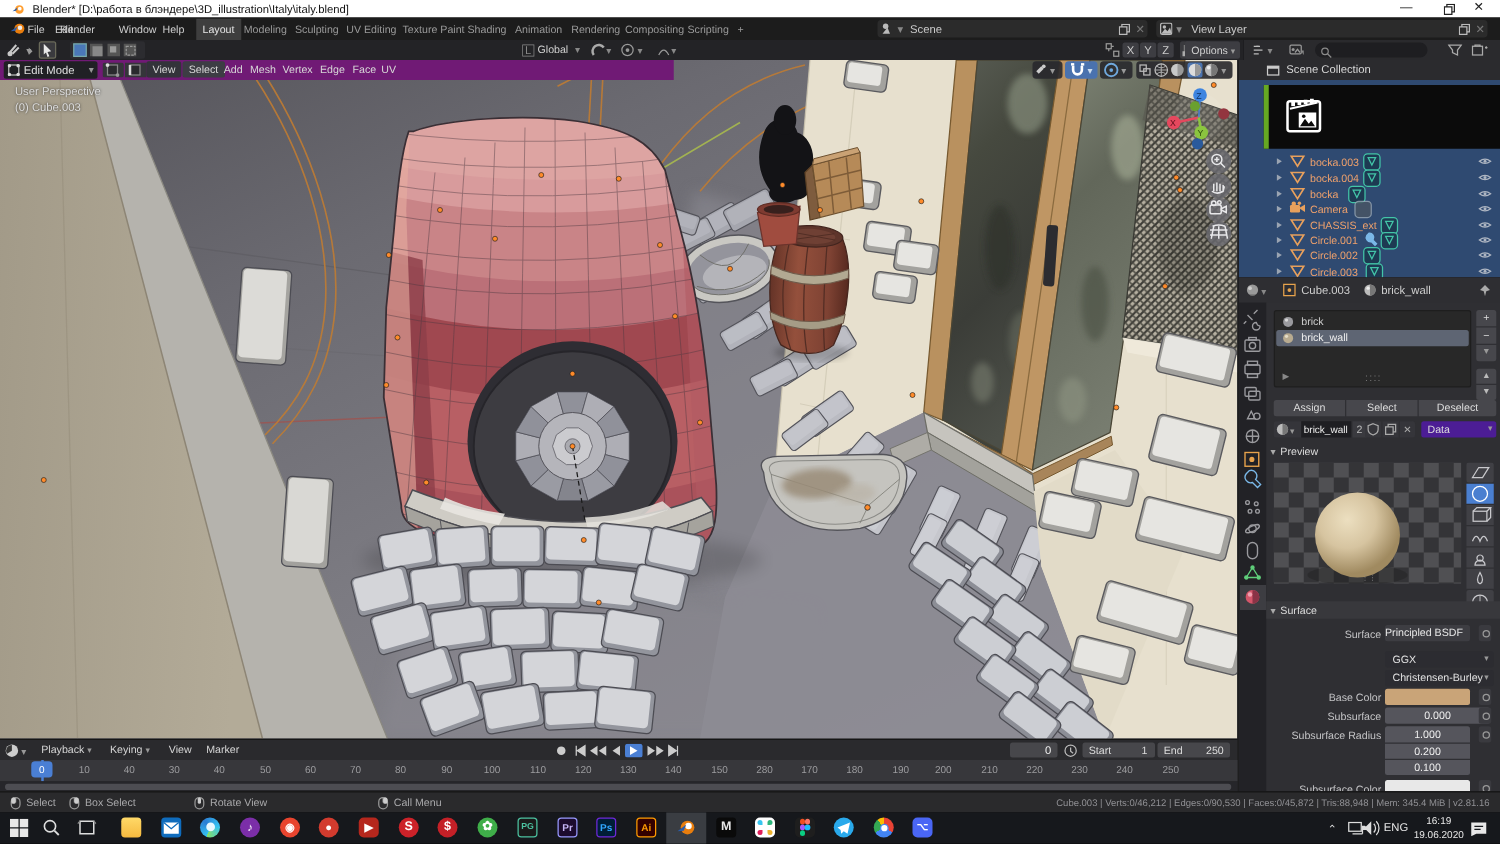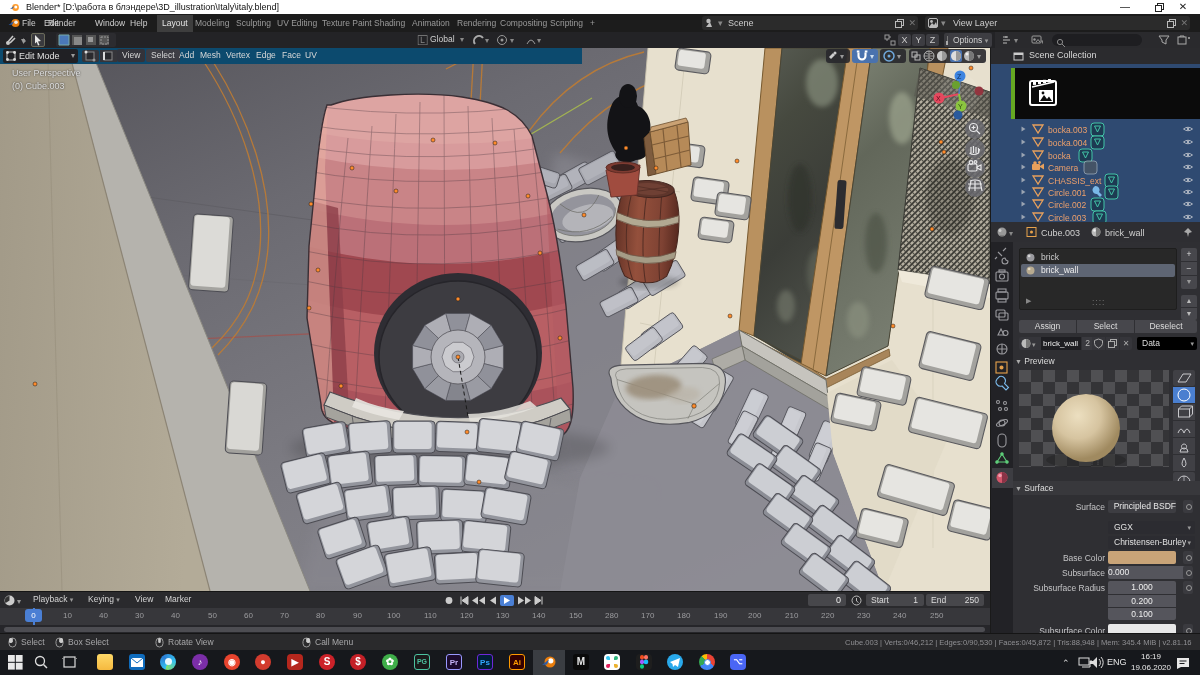--- a/index.html
+++ b/index.html
@@ -13,21 +13,21 @@
 .menu{position:absolute;top:0;line-height:18px}
 .tab{position:absolute;top:1px;height:17px;line-height:17px;color:#9a9a9a;font-size:8.5px;padding:0 5px}
 .tab.active{background:#3e3e3e;color:#e6e6e6}
 .selwidget{position:absolute;top:2px;height:14px;background:#2b2b2b;border-radius:3px;font-size:9px;line-height:14px;color:#ccc}
 
 #toolrow{left:0;top:32px;width:995px;height:16px;background:#232326;font-size:9px}
 #outlhead{left:995px;top:32px;width:205px;height:16px;background:#2a2a2d}
 .srch{position:absolute;left:57px;top:2px;width:90px;height:12px;background:#1e1e21;border-radius:6px}
 
 #viewport{left:0;top:48px;width:990px;height:543px;background:#76757c;overflow:hidden}
-#vheader{left:0;top:48px;width:582px;height:16px;background:#0c4a6e;font-size:8.5px}
+#vheader{left:0;top:48px;width:539px;height:16px;background:#701a75;font-size:8.5px}
 .vbtn{position:absolute;top:1px;height:13px;line-height:13px;color:#d8d8d8;padding:0 5px;border-radius:2px}
 #outliner{left:990px;top:48px;width:210px;height:174px;background:#2b2b2e;border-left:1px solid #1a1a1a;overflow:hidden}
 #props{left:990px;top:222px;width:210px;height:411px;background:#2f2f33;border-left:1px solid #1a1a1a;overflow:hidden}
 
 #timeline{left:0;top:591px;width:990px;height:42px;background:#2a2a2d;border-top:1px solid #151515;font-size:8.5px}
 #ruler{position:absolute;left:0;top:16px;width:990px;height:17px;background:#37373b;color:#9c9c9f;font-size:8px}
 
 #statusbar{left:0;top:633px;width:1200px;height:17px;background:#2a2a2c;font-size:8.5px;color:#a8a8aa;border-top:1px solid #151515}
 
 #taskbar{left:0;top:650px;width:1200px;height:25px;background:#16181c;color:#e8e8e8}
@@ -1085,21 +1085,21 @@
   <div class="abs" style="left:28px;top:95px;width:40px;height:13px;background:#1e1e22;line-height:13px;color:#eee;padding-left:2px;font-size:8px">brick_wall</div>
   <div class="abs" style="left:69px;top:95px;width:11px;height:13px;background:#3a3a3f;text-align:center;line-height:13px;color:#bbb">2</div>
   <div class="abs" style="left:79px;top:95px;width:13px;height:13px;background:#35353a"><svg width="13" height="13" viewBox="0 0 13 13">
             <path d="M6.5 2 l4 1.5 v3 q0 3 -4 4.5 q-4-1.5-4-4.5 v-3z" fill="none" stroke="#aaa"></path>
           </svg></div>
   <div class="abs" style="left:93px;top:95px;width:13px;height:13px;background:#35353a"><svg width="13" height="13" viewBox="0 0 13 13">
             <rect x="4.5" y="2.5" width="6" height="6" fill="none" stroke="#aaa"></rect>
             <rect x="2.5" y="4.5" width="6" height="6" fill="#35353a" stroke="#aaa"></rect>
           </svg></div>
   <div class="abs" style="left:107px;top:95px;width:12px;height:13px;background:#35353a;border-radius:0 2px 2px 0;text-align:center;line-height:13px;color:#aaa;font-size:8px">✕</div>
-  <div class="abs" style="left:124px;top:95px;width:60px;height:13px;background:#000000;border-radius:2px;line-height:13px;color:#ddd;padding-left:5px">Data<span style="position:absolute;right:3px;color:#999;font-size:7px">▾</span></div>
+  <div class="abs" style="left:124px;top:95px;width:60px;height:13px;background:#4c1d95;border-radius:2px;line-height:13px;color:#ddd;padding-left:5px">Data<span style="position:absolute;right:3px;color:#999;font-size:7px">▾</span></div>
 
   <div class="abs" style="left:2px;top:114px;color:#ddd"><span style="color:#aaa;font-size:7px">▼</span> Preview</div>
   <div class="abs" style="left:6px;top:128px;width:150px;height:97px;overflow:hidden;background:#39393c">
     <svg width="150" height="97" viewBox="0 0 150 97">
       <defs>
         <pattern id="chk" width="24" height="24" patternUnits="userSpaceOnUse">
                 <rect width="24" height="24" fill="#3a3a3d"></rect>
                 <rect width="12" height="12" fill="#5c5c60"></rect>
                 <rect x="12" y="12" width="12" height="12" fill="#5c5c60"></rect>
               </pattern>
@@ -1137,29 +1137,29 @@
      <path d="M11 88 q-4 7 0 9 q4-2 0-9z"></path>
      <circle cx="11" cy="112" r="6"></circle>
               <path d="M5 112 h12 M11 106 v12" stroke-width=".7"></path>
     </g>
    </svg>
   </div>
 
   <div class="abs" style="left:0;top:239px;width:188px;height:14px;background:#38383c"></div>
   <div class="abs" style="left:2px;top:241px;color:#ddd"><span style="color:#aaa;font-size:7px">▼</span> Surface</div>
   <div class="abs lbl" style="right:96px;top:260px;color:#c4c4c6">Surface</div>
-  <div class="abs" style="left:95px;top:258px;width:68px;height:13px;background:#3d3d42;border-radius:2px;text-align:right;line-height:13px;color:#e8e8e8">Principled BSDF</div>
+  <div class="abs" style="left:95px;top:258px;width:68px;height:13px;background:#3d3d42;border-radius:2px;text-align:left;line-height:13px;color:#e8e8e8">Principled BSDF</div>
   <div class="abs dotb" style="left:170px;top:258px"></div>
   <div class="abs" style="left:95px;top:279px;width:87px;height:13px;background:#2c2c31;border-radius:2px;line-height:13px;color:#e0e0e0;padding-left:6px">GGX<span style="position:absolute;right:4px;color:#999;font-size:7px">▾</span></div>
   <div class="abs" style="left:95px;top:294px;width:87px;height:13px;background:#2c2c31;border-radius:2px;line-height:13px;color:#e0e0e0;padding-left:6px">Christensen-Burley<span style="position:absolute;right:4px;color:#999;font-size:7px">▾</span></div>
   <div class="abs lbl" style="right:96px;top:311px;color:#c4c4c6">Base Color</div>
   <div class="abs" style="left:95px;top:309px;width:68px;height:13px;background:#c9a478;border-radius:2px"></div>
   <div class="abs dotb" style="left:170px;top:309px"></div>
   <div class="abs lbl" style="right:96px;top:326px;color:#c4c4c6">Subsurface</div>
-  <div class="abs" style="left:95px;top:324px;width:84px;height:13px;background:#55555c;border-radius:2px;line-height:13px;color:#f0f0f0">0.000</div>
+  <div class="abs" style="left:95px;top:324px;width:84px;height:13px;background:#55555c;border-radius:2px;text-align:center;line-height:13px;color:#f0f0f0">0.000</div>
   <div class="abs dotb" style="left:170px;top:324px"></div>
   <div class="abs lbl" style="right:96px;top:341px;color:#c4c4c6">Subsurface Radius</div>
   <div class="abs" style="left:95px;top:339px;width:68px;height:13px;background:#55555c;border-radius:2px 2px 0 0;text-align:center;line-height:13px;color:#f0f0f0">1.000</div>
   <div class="abs dotb" style="left:170px;top:339px"></div>
   <div class="abs" style="left:95px;top:353px;width:68px;height:12px;background:#55555c;text-align:center;line-height:12px;color:#f0f0f0">0.200</div>
   <div class="abs" style="left:95px;top:366px;width:68px;height:12px;background:#55555c;border-radius:0 0 2px 2px;text-align:center;line-height:12px;color:#f0f0f0">0.100</div>
   <div class="abs lbl" style="right:96px;top:384px;color:#c4c4c6">Subsurface Color</div>
   <div class="abs" style="left:95px;top:382px;width:68px;height:13px;background:#e8e8e8;border-radius:2px"></div>
   <div class="abs dotb" style="left:170px;top:382px"></div>
  </div>

